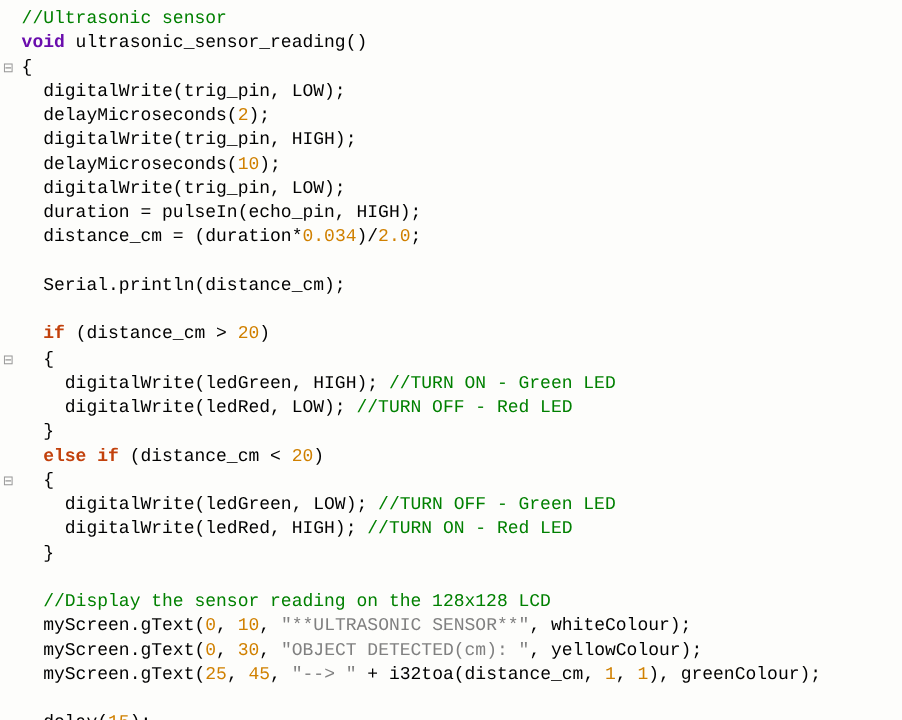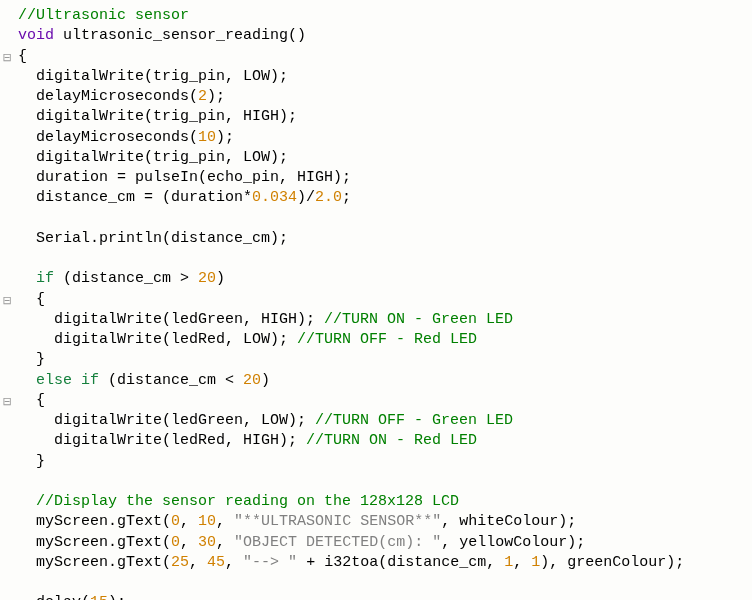--- a/index.html
+++ b/index.html
@@ -30,22 +30,22 @@
   .gutter .mark {
     height: 20.25px;
     line-height: 20.25px;
   }
   .code {
     white-space: pre;
     padding-left: 4px;
   }
   .line { min-height: 20.25px; }
   .c-comment { color: #008000; margin-top: 43px; }
-  .c-keyword { color: #15803d; font-weight: normal; }
-  .c-keyword2 { color: #6a0dad; font-weight: normal; }
+  .c-keyword { color: #c2410c; font-weight: bold; }
+  .c-keyword2 { color: #6a0dad; font-weight: bold; }
   .c-num { color: #d08000; }
   .c-str { color: #808080; }
   .c-plain { color: #000; }
 </style>
 </head>
 <body>
 
 <div class="editor">
   <div class="gutter" id="gutter">
       <div class="mark"></div>

